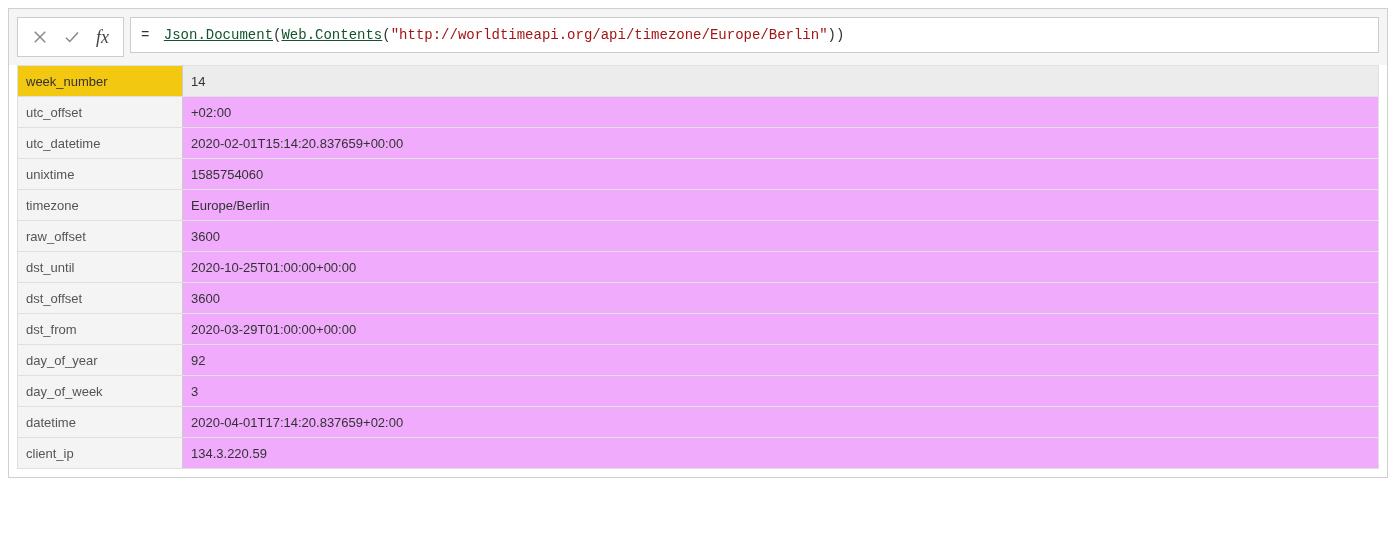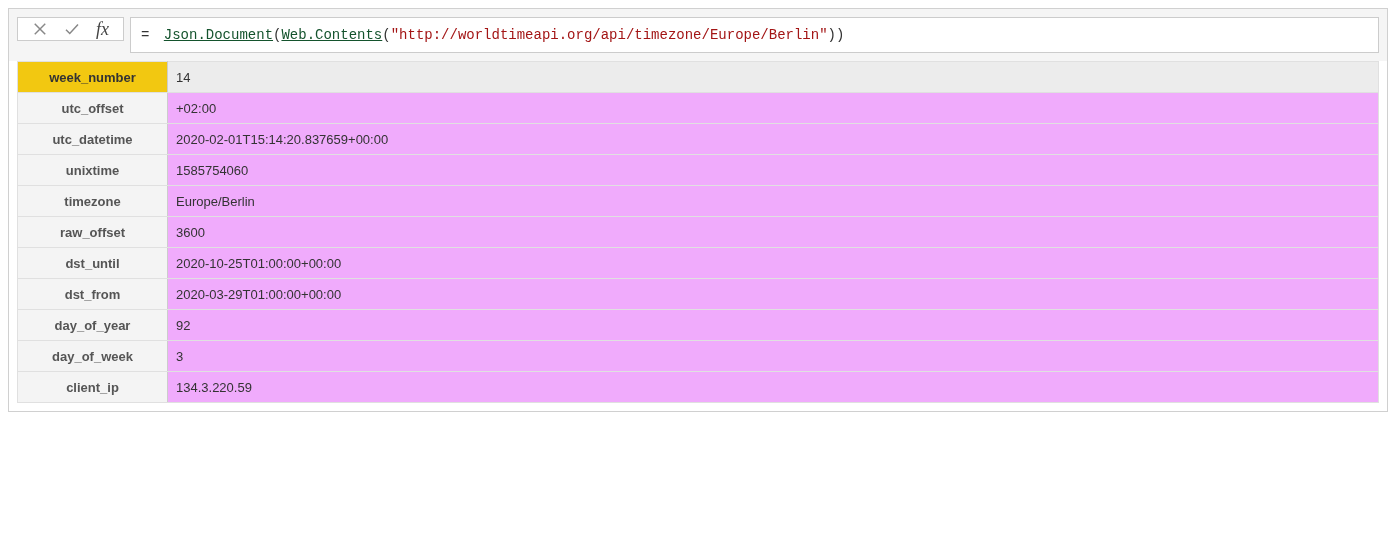--- a/index.html
+++ b/index.html
@@ -24,21 +24,21 @@
       background: #f5f5f5;
       padding: 8px;
       gap: 6px;
     }
     .formula-buttons {
       display: flex;
       align-items: center;
       background: #fff;
       border: 1px solid #ccc;
       padding: 0 6px;
-      height: 24px;
+      height: 40px;
     }
     .formula-btn {
       width: 32px;
       height: 32px;
       display: flex;
       align-items: center;
       justify-content: center;
       cursor: pointer;
       color: #888;
     }
@@ -81,23 +81,23 @@
       border-collapse: collapse;
       table-layout: fixed;
     }
     td {
       border: 1px solid #e0e0e0;
       padding: 6px 8px;
       height: 31px;
       vertical-align: middle;
     }
     td.key {
-      width: 150px;
-      text-align: center;
-      font-weight: 700;
+      width: 165px;
+      text-align: left;
+      font-weight: 400;
       background: #f4f4f4;
       color: #555;
       border-right: 1px solid #ccc;
     }
     td.val {
       color: #333;
       background: #f0abfc;
     }
     tr.selected td.key {
       background: #f2c811;
@@ -165,30 +165,38 @@
           </tr>
           <tr>
             <td class="key">raw_offset</td>
             <td class="val">3600</td>
           </tr>
           <tr>
             <td class="key">dst_until</td>
             <td class="val">2020-10-25T01:00:00+00:00</td>
           </tr>
           <tr>
+            <td class="key">dst_offset</td>
+            <td class="val">3600</td>
+          </tr>
+          <tr>
             <td class="key">dst_from</td>
             <td class="val">2020-03-29T01:00:00+00:00</td>
           </tr>
           <tr>
             <td class="key">day_of_year</td>
             <td class="val">92</td>
           </tr>
           <tr>
             <td class="key">day_of_week</td>
             <td class="val">3</td>
+          </tr>
+          <tr>
+            <td class="key">datetime</td>
+            <td class="val">2020-04-01T17:14:20.837659+02:00</td>
           </tr>
           <tr>
             <td class="key">client_ip</td>
             <td class="val">134.3.220.59</td>
           </tr>
         </tbody>
     </table>
   </div>
 </div>
 

